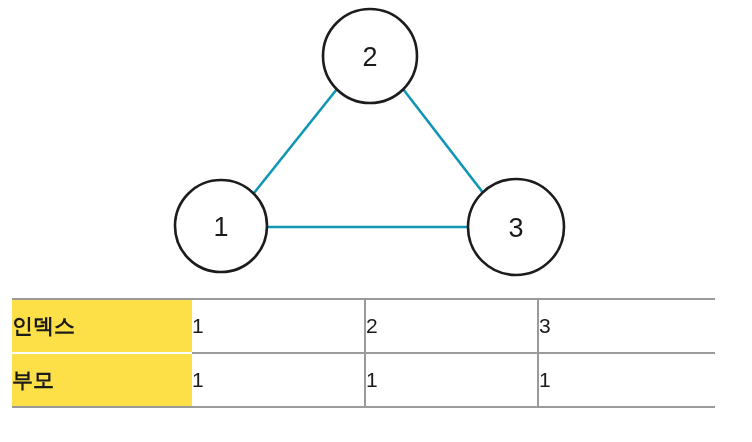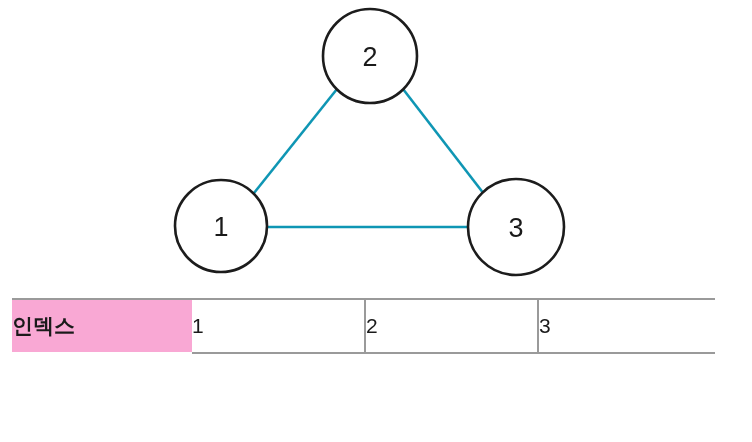--- a/index.html
+++ b/index.html
@@ -75,21 +75,21 @@
     height: 54px;
     padding: 0;
     vertical-align: middle;
     font-size: 21px;
     color: #1a1a1a;
     box-sizing: border-box;
   }
   
   td.hdr {
     width: 180px;
-    background: #f9a8d4;
+    background: #fde047;
     font-weight: bold;
     font-size: 20px;
     padding-left: 26px;
     border-top: 2px solid #9a9a9a;
     border-bottom: 2px solid #ffffff;
     color: #15242c;
   }
   tr.row-last td.hdr {
     border-bottom: 2px solid #9a9a9a;
   }
@@ -144,17 +144,23 @@
 
   <div class="table-area">
     <table class="parent-table">
       <tbody>
         <tr class="row-first">
           <td class="hdr">인덱스</td>
           <td class="val first-val col-w">1</td>
           <td class="val col-w">2</td>
           <td class="val last-val col-w-last">3</td>
         </tr>
+        <tr class="row-last">
+          <td class="hdr">부모</td>
+          <td class="val first-val col-w">1</td>
+          <td class="val col-w">1</td>
+          <td class="val last-val col-w-last">1</td>
+        </tr>
       </tbody>
     </table>
   </div>
 
 </div>
 
 </body></html>

